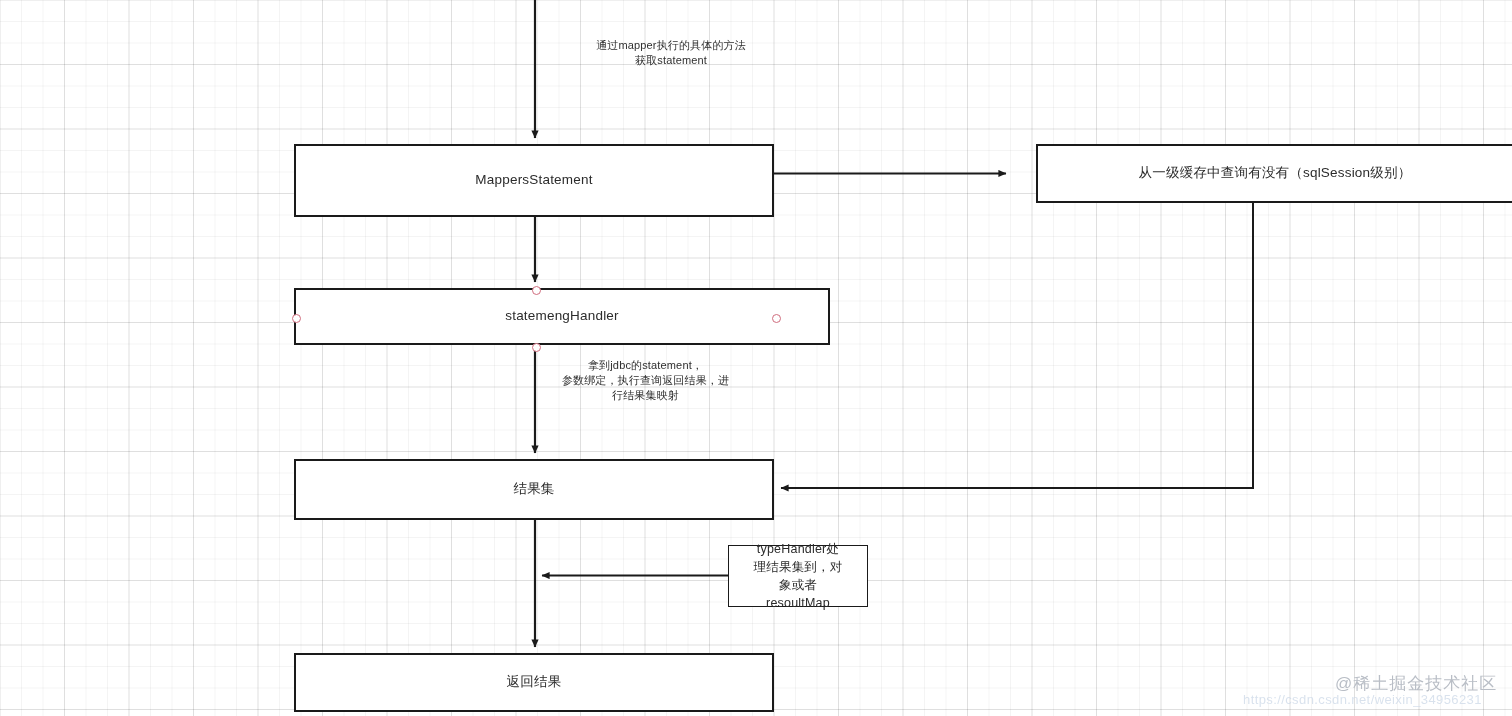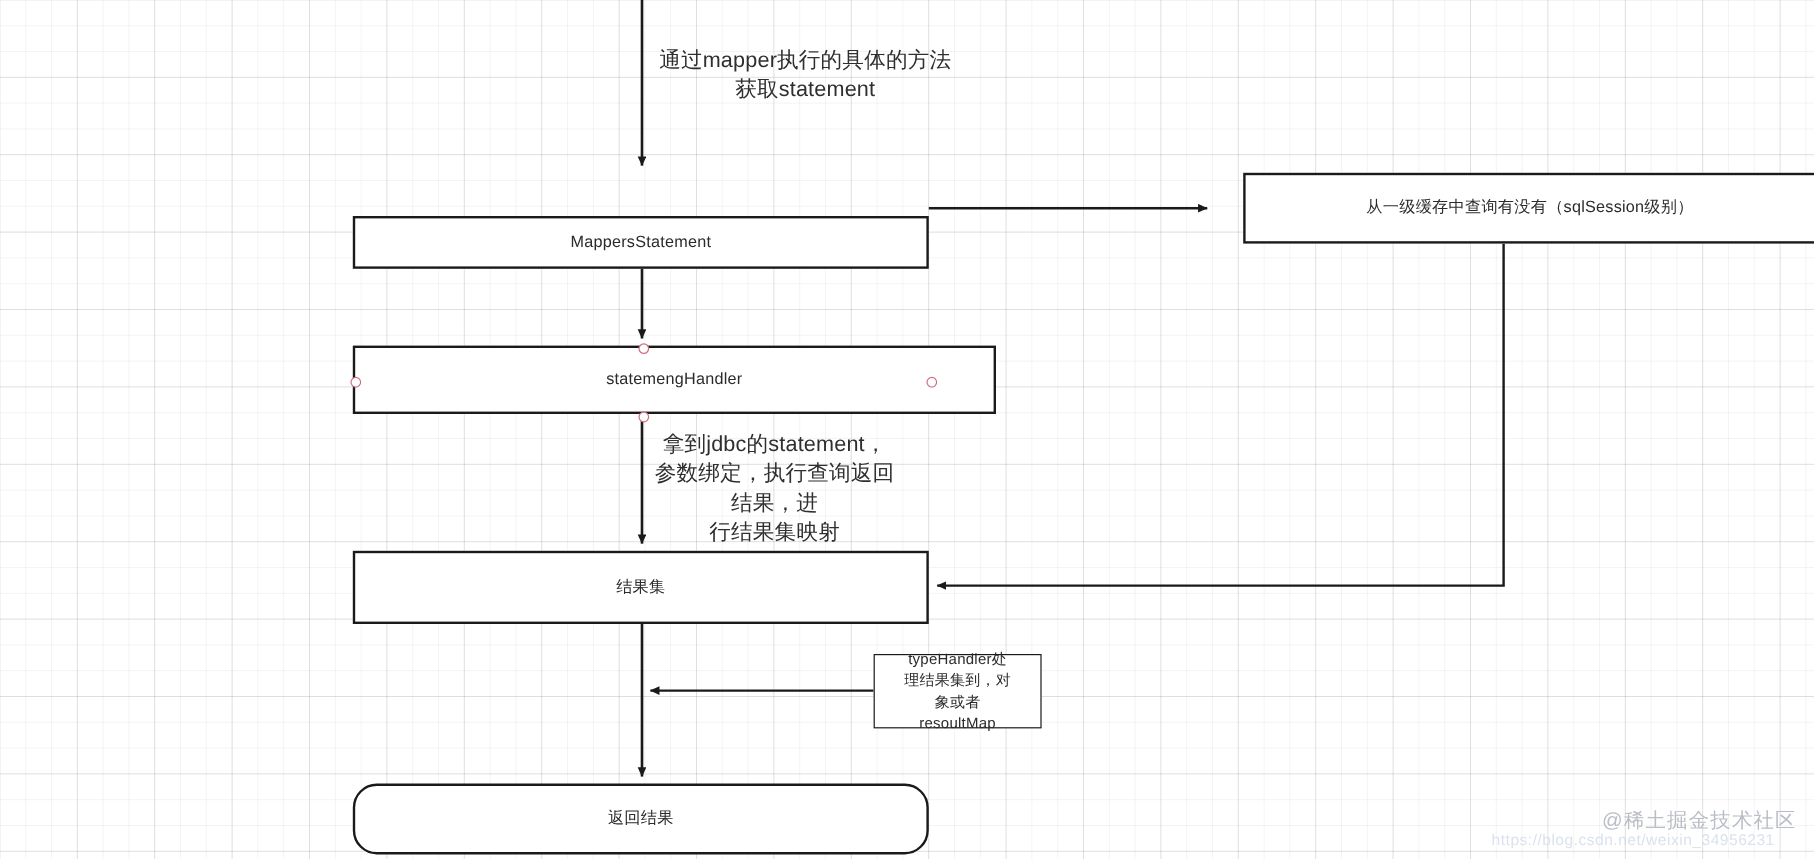--- a/index.html
+++ b/index.html
@@ -59,21 +59,21 @@
   .node.small {
     border-width: 1.6px;
     font-size: 12.5px;
     line-height: 1.45;
     padding: 4px 24px;
   }
 
   .edge-label {
     position: absolute;
     color: #2f2f2f;
-    font-size: 18px;
+    font-size: 11px;
     line-height: 1.35;
     text-align: center;
     white-space: pre-line;
     letter-spacing: 0.15px;
   }
 
   .handle {
     position: absolute;
     width: 9px;
     height: 9px;
@@ -128,21 +128,21 @@
     <path d="M535,518 L535,647" stroke="#1a1a1a" stroke-width="2.2" fill="none" marker-end="url(#arrowhead)"></path>
   </svg>
 
   <div class="edge-label" style="left:546px; top:38px; width:250px;">通过mapper执行的具体的方法
 获取statement</div>
 
   <div class="edge-label" style="left:543px; top:358px; width:205px;">拿到jdbc的statement，
 参数绑定，执行查询返回结果，进
 行结果集映射</div>
 
-  <div class="node" style="left:294px; top:144px; width:480px; height:44px;margin-top:36px;">
+  <div class="node" style="left:294px; top:144px; width:480px; height:73px;">
     <span>MappersStatement</span>
   </div>
 
   <div class="node" style="left:1012px; top:144px; width:478px; height:59px;margin-left:24px;">
     <span>从一级缓存中查询有没有（sqlSession级别）</span>
   </div>
 
   <div class="node" style="left:294px; top:288px; width:536px; height:57px;">
     <span>statemengHandler</span>
     <span class="handle" style="left:240px; top:0px;"></span>
@@ -152,21 +152,21 @@
   </div>
 
   <div class="node" style="left:294px; top:459px; width:480px; height:61px;">
     <span>结果集</span>
   </div>
 
   <div class="node small" style="left:728px; top:545px; width:140px; height:62px;">
     <span>typeHandler处理结果集到，对象或者resoultMap</span>
   </div>
 
-  <div class="node" style="left:294px; top:653px; width:480px; height:59px;border-radius:20px;">
+  <div class="node" style="left:294px; top:653px; width:480px; height:59px;">
     <span>返回结果</span>
   </div>
 
   <div class="watermark" style="left:1335px; top:672px;">@稀土掘金技术社区</div>
 
-  <div class="watermark-url" style="left:1243px; top:692px;">https://blog.csdn.net/weixin_34956231</div>
+  <div class="watermark-url" style="left:1243px; top:692px;">https://csdn.csdn.net/weixin_34956231</div>
 
 </div>
 
 </body></html>

